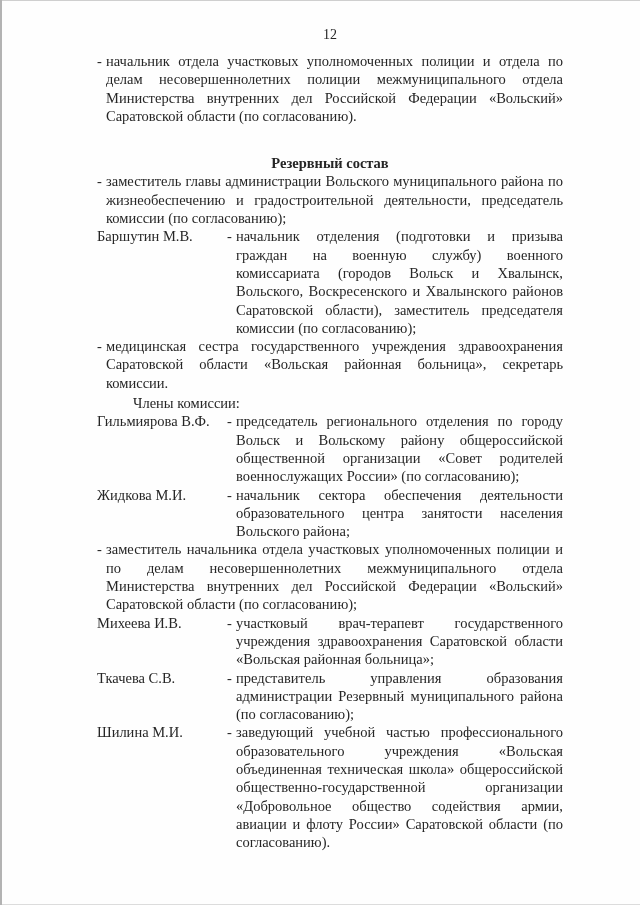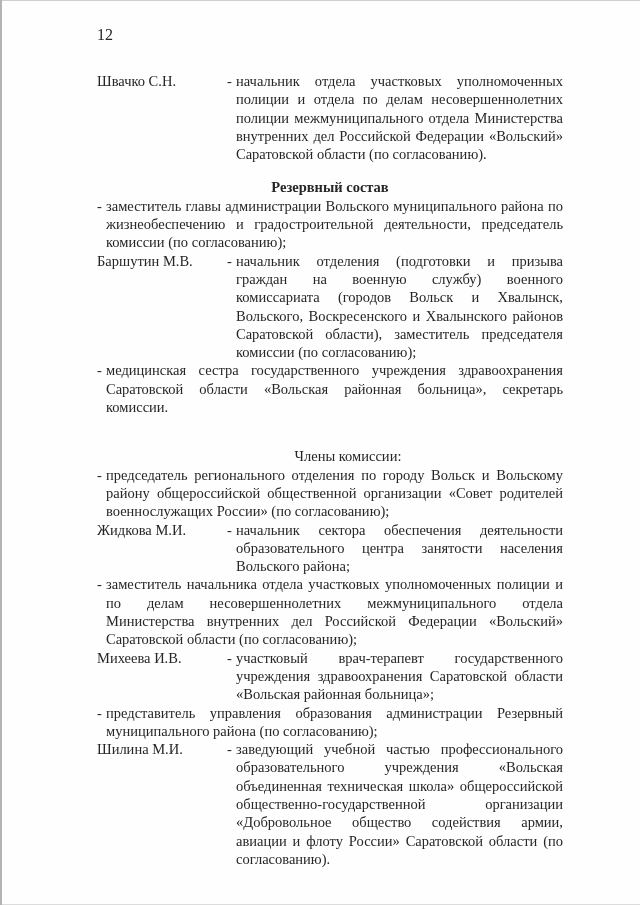--- a/index.html
+++ b/index.html
@@ -17,24 +17,24 @@
     
     box-shadow: inset 2px 0 0 #b3b3b3, inset 0 1px 0 #cfcfcf, inset 0 -1px 0 #dcdcdc;
   }
   .sheet {
     position: absolute;
     left: 97px;
     top: 26px;
     width: 466px;
   }
   .page-number {
-    text-align: left;
-    font-size: 16px;
+    text-align: center;
+    font-size: 14px;
     line-height: 18px;
-    margin-bottom: 28px;
+    margin-bottom: 8px;
   }
   .row {
     display: flex;
     align-items: flex-start;
   }
   .row .name {
     width: 130px;
     flex: 0 0 130px;
     font-size: 14.5px;
     line-height: 18.3px;
@@ -51,38 +51,36 @@
   .row .desc .dash {
     position: absolute;
     left: 0;
     top: 0;
   }
   .heading {
     font-weight: bold;
     text-align: center;
     font-size: 14.5px;
     line-height: 18.3px;
-    margin-top: 15px;
+    margin-top: 29px;
   }
   .subheading {
     font-size: 14.5px;
     line-height: 18.3px;
-    margin-top: 31px;
+    margin-top: 2px;
     padding-left: 36px;
-    text-align: center;
   }
 </style>
 </head>
 <body>
 
 <div class="sheet">
   <div class="page-number">12</div>
   <div id="doc-body">
   <div class="row">
-    <div class="name">Швачко С.Н.</div>
     <div class="desc"><span class="dash">-</span><span class="desc-text">начальник отдела участковых уполномоченных полиции и отдела по делам несовершеннолетних полиции межмуниципального отдела Министерства внутренних дел Российской Федерации «Вольский» Саратовской области (по согласованию).</span></div>
   </div>
 
   <div class="heading">Резервный состав</div>
 
   <div class="row">
     <div class="desc"><span class="dash">-</span><span class="desc-text">заместитель главы администрации Вольского муниципального района по жизнеобеспечению и градостроительной деятельности, председатель комиссии (по согласованию);</span></div>
   </div>
 
   <div class="row">
@@ -90,38 +88,40 @@
     <div class="desc"><span class="dash">-</span><span class="desc-text">начальник отделения (подготовки и призыва граждан на военную службу) военного комиссариата (городов Вольск и Хвалынск, Вольского, Воскресенского и Хвалынского районов Саратовской области), заместитель председателя комиссии (по согласованию);</span></div>
   </div>
 
   <div class="row">
     <div class="desc"><span class="dash">-</span><span class="desc-text">медицинская сестра государственного учреждения здравоохранения Саратовской области «Вольская районная больница», секретарь комиссии.</span></div>
   </div>
 
   <div class="subheading">Члены комиссии:</div>
 
   <div class="row">
+    <div class="name">Гильмиярова В.Ф.</div>
     <div class="desc"><span class="dash">-</span><span class="desc-text">председатель регионального отделения по городу Вольск и Вольскому району общероссийской общественной организации «Совет родителей военнослужащих России» (по согласованию);</span></div>
   </div>
 
   <div class="row">
     <div class="name">Жидкова М.И.</div>
     <div class="desc"><span class="dash">-</span><span class="desc-text">начальник сектора обеспечения деятельности образовательного центра занятости населения Вольского района;</span></div>
   </div>
 
   <div class="row">
     <div class="desc"><span class="dash">-</span><span class="desc-text">заместитель начальника отдела участковых уполномоченных полиции и по делам несовершеннолетних межмуниципального отдела Министерства внутренних дел Российской Федерации «Вольский» Саратовской области (по согласованию);</span></div>
   </div>
 
   <div class="row">
     <div class="name">Михеева И.В.</div>
     <div class="desc"><span class="dash">-</span><span class="desc-text">участковый врач-терапевт государственного учреждения здравоохранения Саратовской области «Вольская районная больница»;</span></div>
   </div>
 
   <div class="row">
+    <div class="name">Ткачева С.В.</div>
     <div class="desc"><span class="dash">-</span><span class="desc-text">представитель управления образования администрации Резервный муниципального района (по согласованию);</span></div>
   </div>
 
   <div class="row">
     <div class="name">Шилина М.И.</div>
     <div class="desc"><span class="dash">-</span><span class="desc-text">заведующий учебной частью профессионального образовательного учреждения «Вольская объединенная техническая школа» общероссийской общественно-государственной организации «Добровольное общество содействия армии, авиации и флоту России» Саратовской области (по согласованию).</span></div>
   </div>
 </div>
 </div>
 

